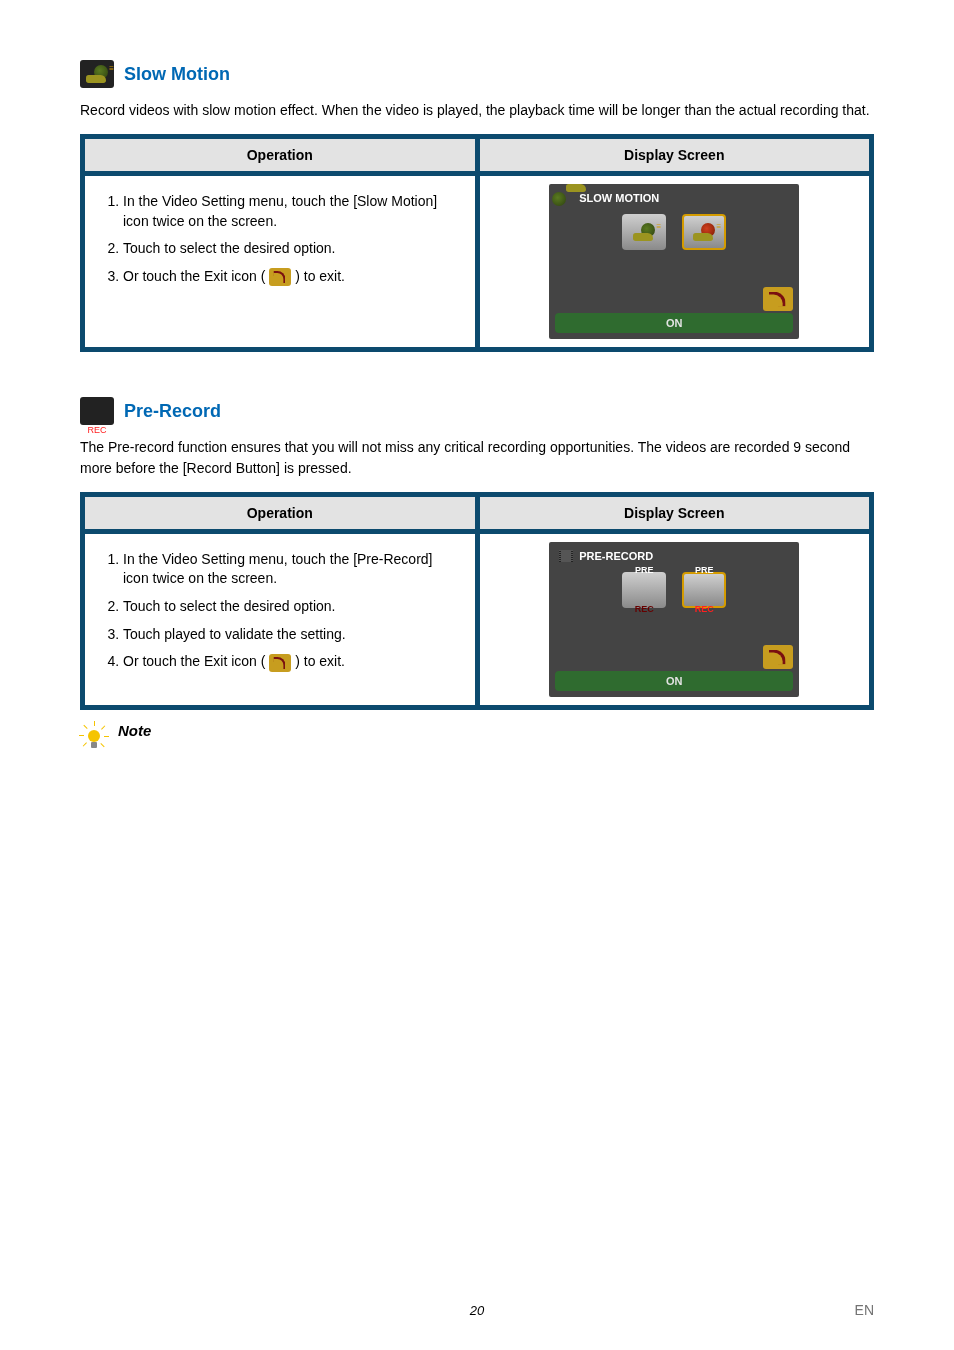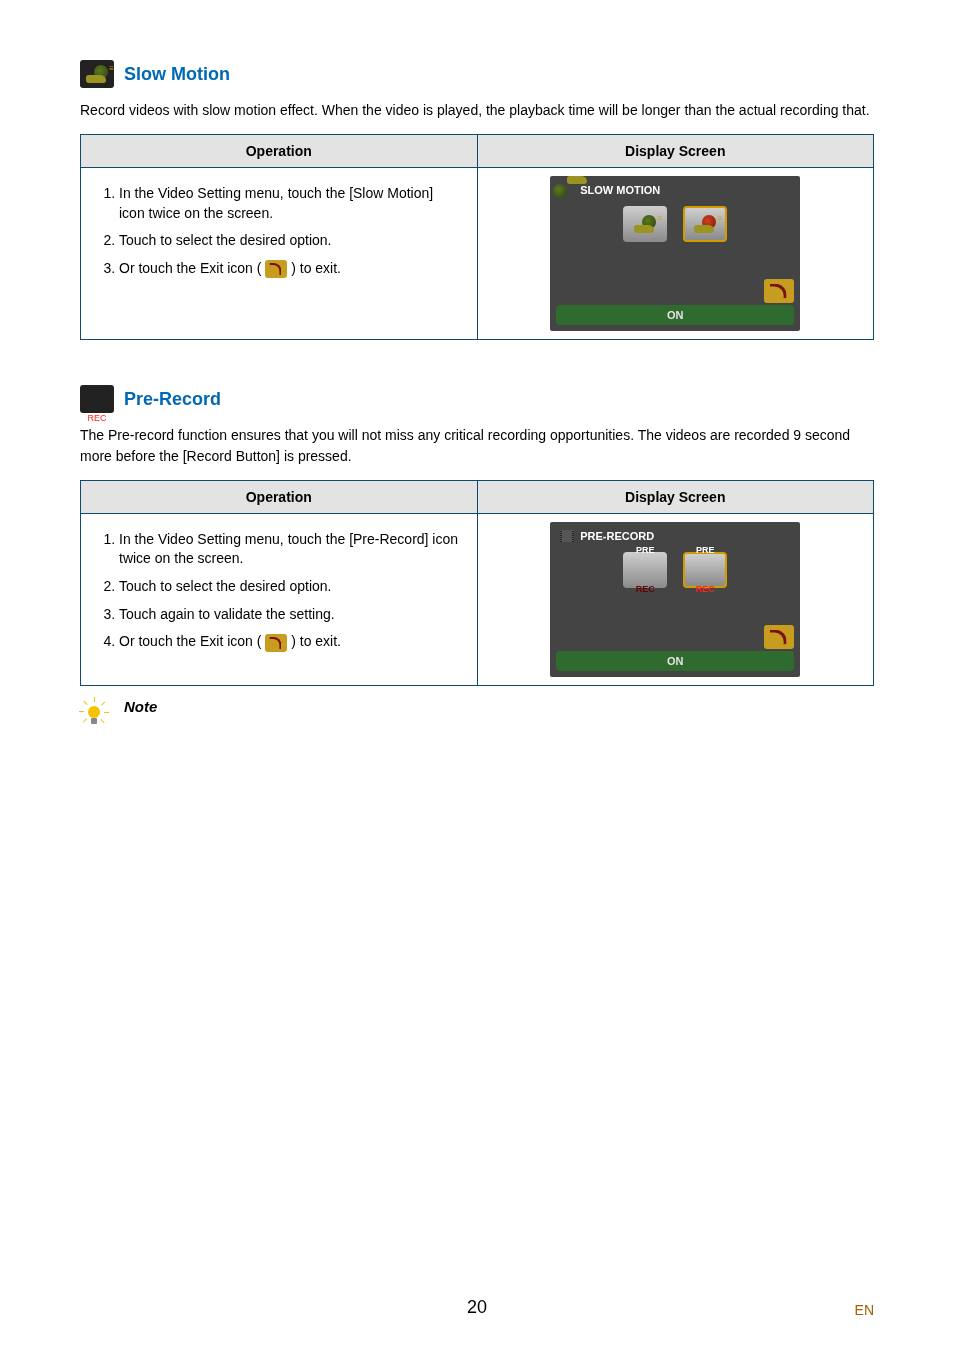--- a/index.html
+++ b/index.html
@@ -27,21 +27,21 @@
     font-size: 14px;
     line-height: 1.45;
     margin-bottom: 14px;
   }
   table.op {
     width: 100%;
     border-collapse: collapse;
     table-layout: fixed;
   }
   table.op th, table.op td {
-    border: 1px solid #0c4a6e;
+    border: 5px solid #0c4a6e;
     padding: 8px 10px;
     vertical-align: top;
     font-size: 14px;
   }
   table.op th {
     background: #e3e3e3;
     text-align: center;
     font-weight: bold;
   }
   table.op col.left { width: 50%; }
@@ -189,21 +189,21 @@
   }
   .filmstrip::before, .filmstrip::after {
     content: ""; position: absolute; top:0; bottom:0; width:2px;
     background: repeating-linear-gradient(#555 0 1px, #222 1px 2px);
   }
   .filmstrip::before { left: 0; }
   .filmstrip::after { right: 0; }
   .spacer { height: 45px; }
   .note-block {
     display: flex;
-    gap: 16px;
+    gap: 10px;
     margin-top: 12px;
     align-items: flex-start;
   }
   .note-icon {
     width: 28px; height: 28px; position: relative; flex-shrink: 0;
     display:flex; align-items:center; justify-content:center;
   }
   .bulb {
     width: 12px; height: 12px; background: #f5c400; border-radius: 50%;
     position: relative;
@@ -231,29 +231,30 @@
   }
   .note-text li {
     font-style: italic;
     font-size: 14px;
   }
   .footer {
     position: absolute;
     bottom: 32px;
     left: 0; right: 0;
     text-align: center;
-    font-size: 18px;
+    font-size: 13px;
     color: #000;
+    font-style: italic;
   }
   .footer-en {
     position: absolute;
     bottom: 32px;
     right: 80px;
     font-size: 14px;
-    color: #a16207;
+    color: #737373;
   }
 </style>
 </head>
 <body>
 
 <div class="section-heading">
   <div class="section-icon">
     <div class="snail">
         <div class="snail-shell shell-green"></div>
         <div class="snail-body"></div>
@@ -345,21 +346,21 @@
       <th>Operation</th>
       <th>Display Screen</th>
     </tr>
   </thead>
   <tbody>
     <tr>
       <td>
         <ol class="steps">
           <li>In the Video Setting menu, touch the [Pre-Record] icon twice on the screen.</li>
           <li>Touch to select the desired option.</li>
-          <li>Touch again to validate the setting.</li>
+          <li>Touch played to validate the setting.</li>
           <li>
             <span>Or touch the Exit icon (</span>
             <span class="exit-icon-inline"></span>
             <span>) to exit.</span>
           </li>
         </ol>
       </td>
       <td class="screen-cell">
         <div class="display-panel">
           <div class="panel-title">

